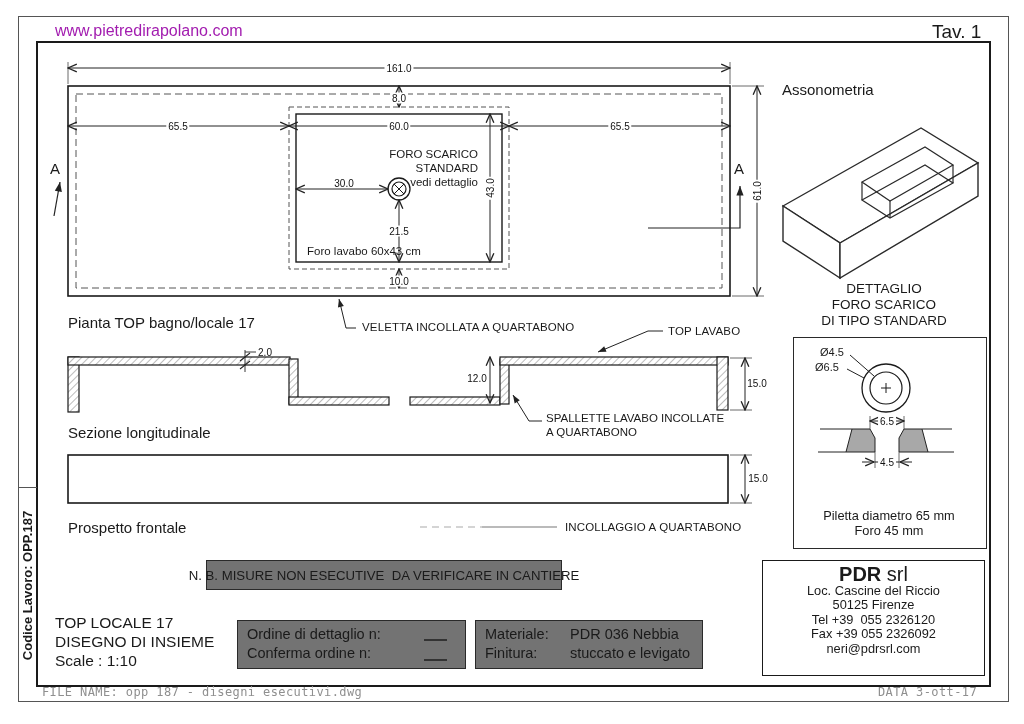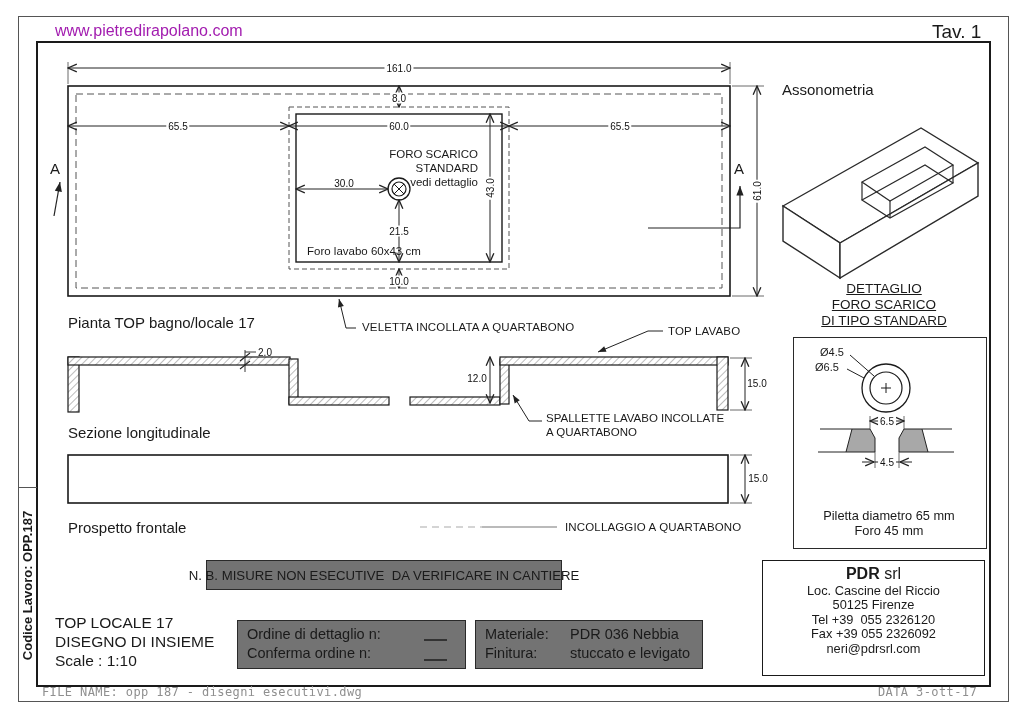--- a/index.html
+++ b/index.html
@@ -229,37 +229,37 @@
   <div class="line" style="left:424px;top:639px;width:23px;height:2px;background:#333;"></div>
   <div class="line" style="left:424px;top:659px;width:23px;height:2px;background:#333;"></div>
 
   <div class="box" style="left:475px;top:620px;width:226px;height:47px;"></div>
   <div class="t" style="left:485px;top:626px;font-size:14.5px;">Materiale:</div>
   <div class="t" style="left:570px;top:626px;font-size:14.5px;">PDR 036 Nebbia</div>
   <div class="t" style="left:485px;top:645px;font-size:14.5px;">Finitura:</div>
   <div class="t" style="left:570px;top:645px;font-size:14.5px;">stuccato e levigato</div>
 
   <div class="t h15" style="left:782px;top:81px;">Assonometria</div>
-  <div class="abs ctr" style="left:784px;top:281px;width:200px;font-size:13.5px;font-weight:500;line-height:16px;text-decoration:underline;">
+  <div class="abs ctr" style="left:784px;top:281px;width:200px;font-size:13.5px;font-weight:500;line-height:16px;">
     <div>DETTAGLIO</div>
     <div>FORO SCARICO</div>
     <div>DI TIPO STANDARD</div>
   </div>
   <div class="abs" style="left:793px;top:337px;width:192px;height:210px;border:1.5px solid #2a2a2a;"></div>
   <div class="t" style="left:820px;top:346px;font-size:11px;">Ø4.5</div>
   <div class="t" style="left:815px;top:361px;font-size:11px;">Ø6.5</div>
   <div class="dim" style="left:887px;top:421px;">6.5</div>
   <div class="dim" style="left:887px;top:462px;">4.5</div>
   <div class="abs ctr" style="left:795px;top:508px;width:188px;font-size:12.8px;line-height:15px;">
     <div>Piletta diametro 65 mm</div>
     <div>Foro 45 mm</div>
   </div>
 
   <div class="abs ctr" style="left:762px;top:560px;width:223px;height:116px;border:1.8px solid #1a1a1a;font-size:12.8px;line-height:14.6px;padding-top:6px;box-sizing:border-box;">
-    <div style="font-size:16px;margin-bottom:2px;">
+    <div style="font-size:20px;margin-bottom:2px;">
       <span style="font-weight:bold;">PDR</span><span style="white-space:pre;"> srl</span>
     </div>
     <div>Loc. Cascine del Riccio</div>
     <div>50125 Firenze</div>
     <div style="white-space:pre;">Tel +39  055 2326120</div>
     <div>Fax +39 055 2326092</div>
     <div>neri@pdrsrl.com</div>
   </div>
 
 </div>

